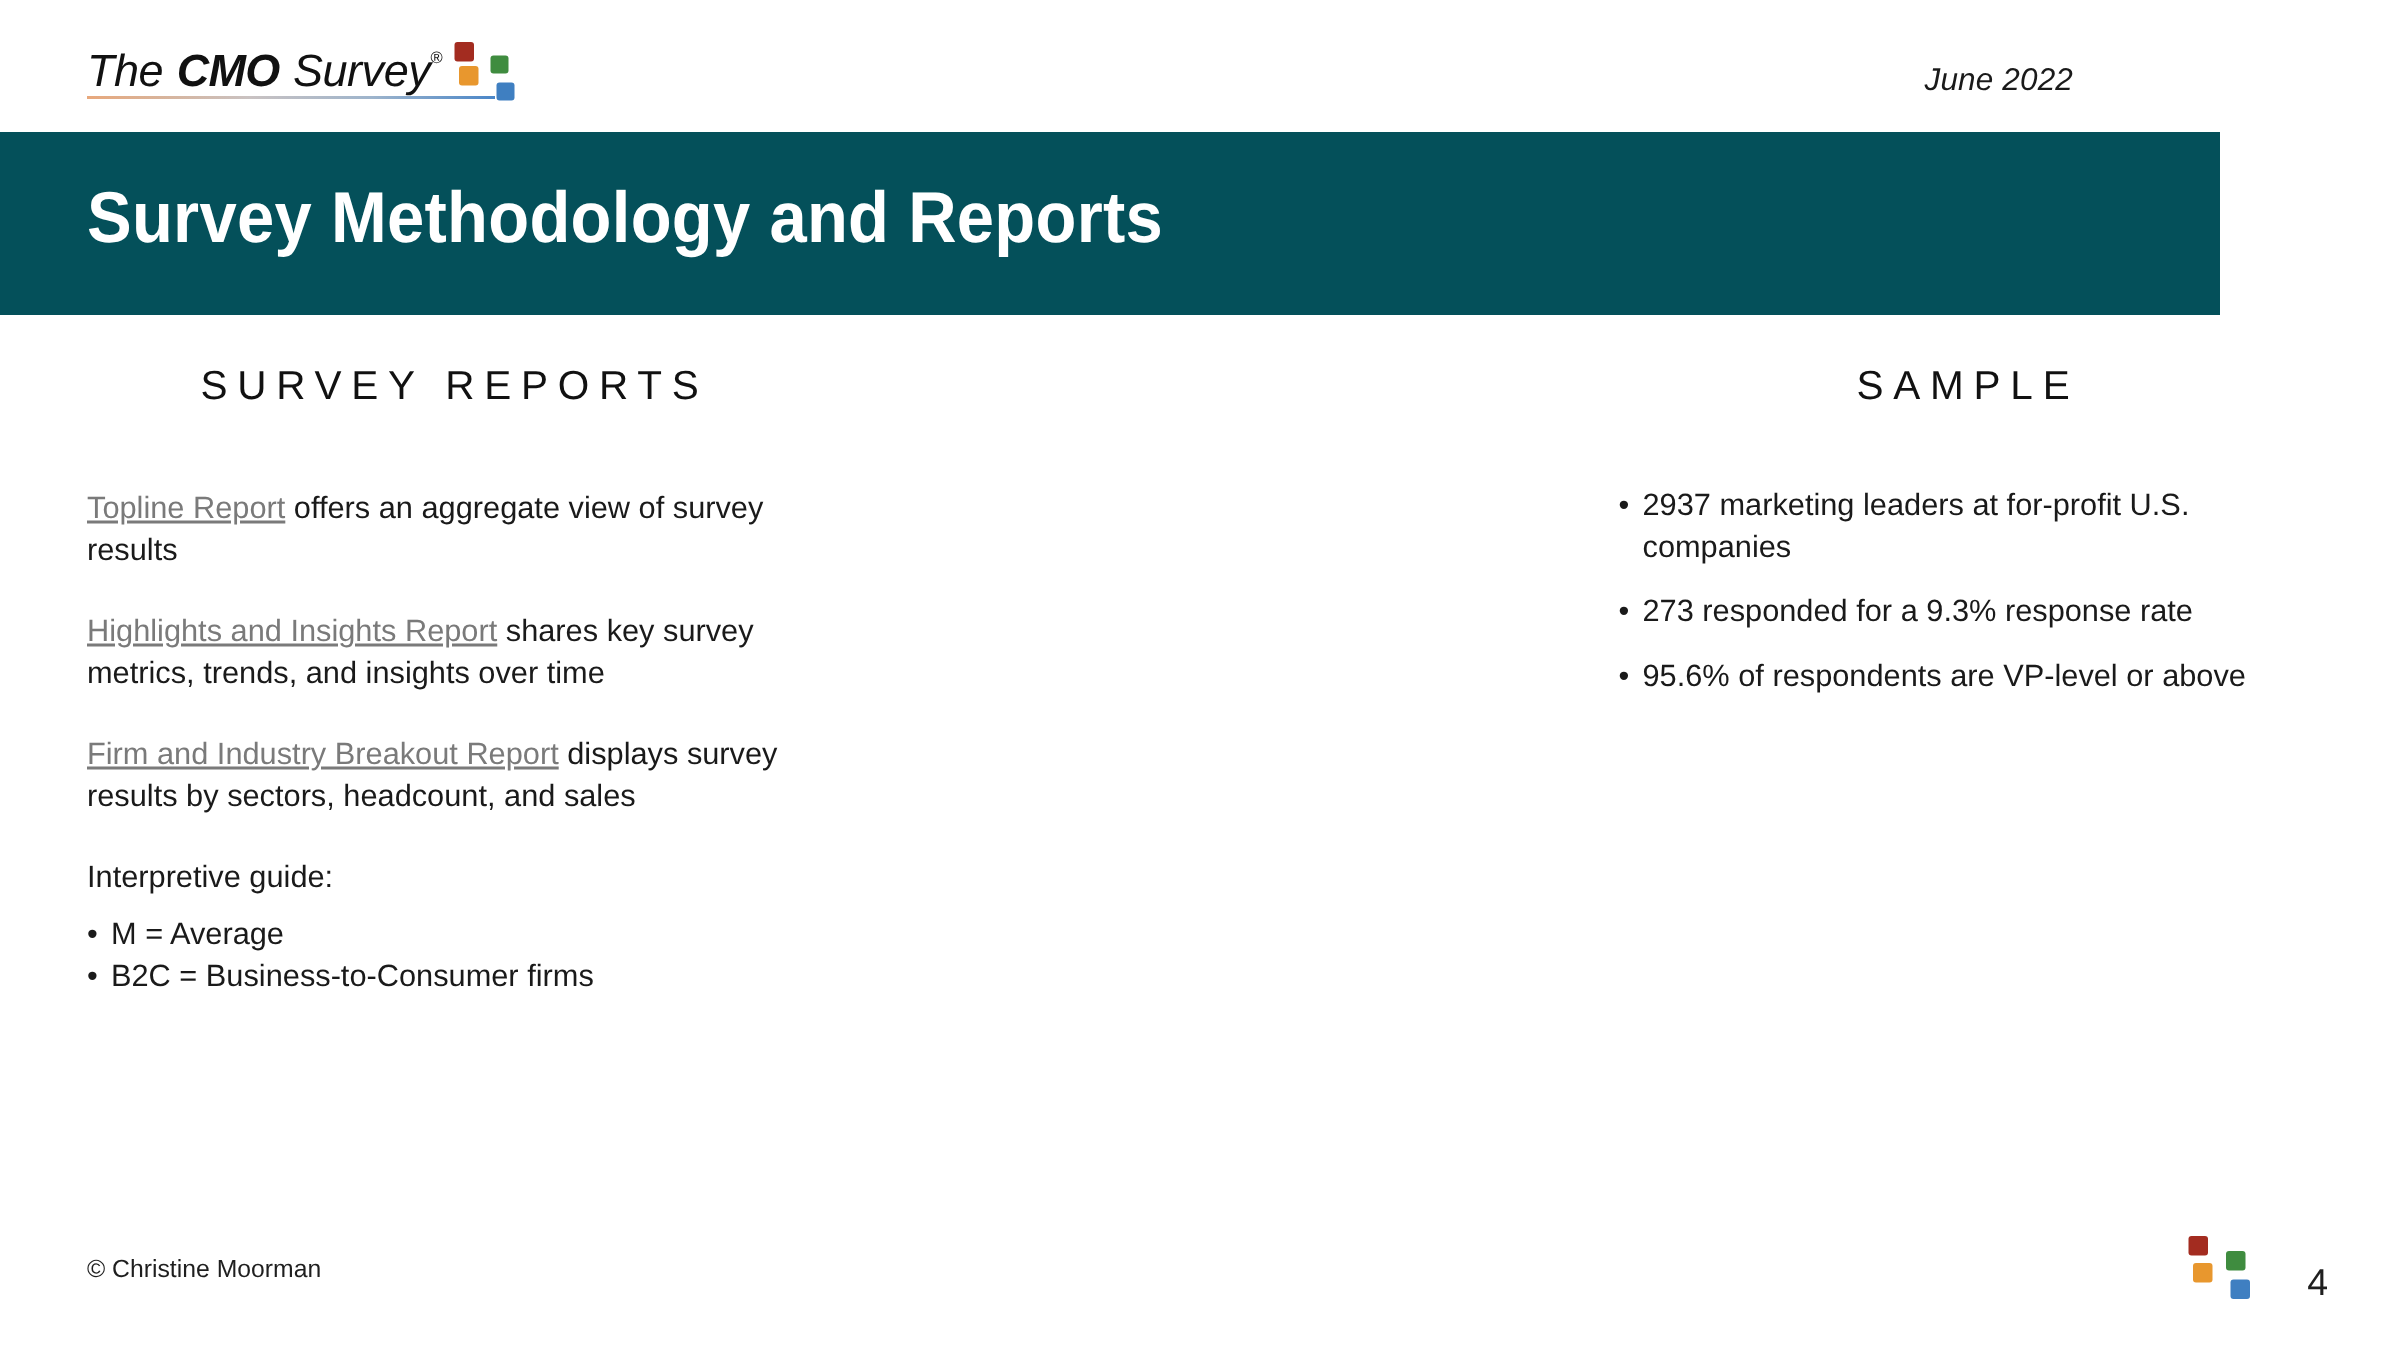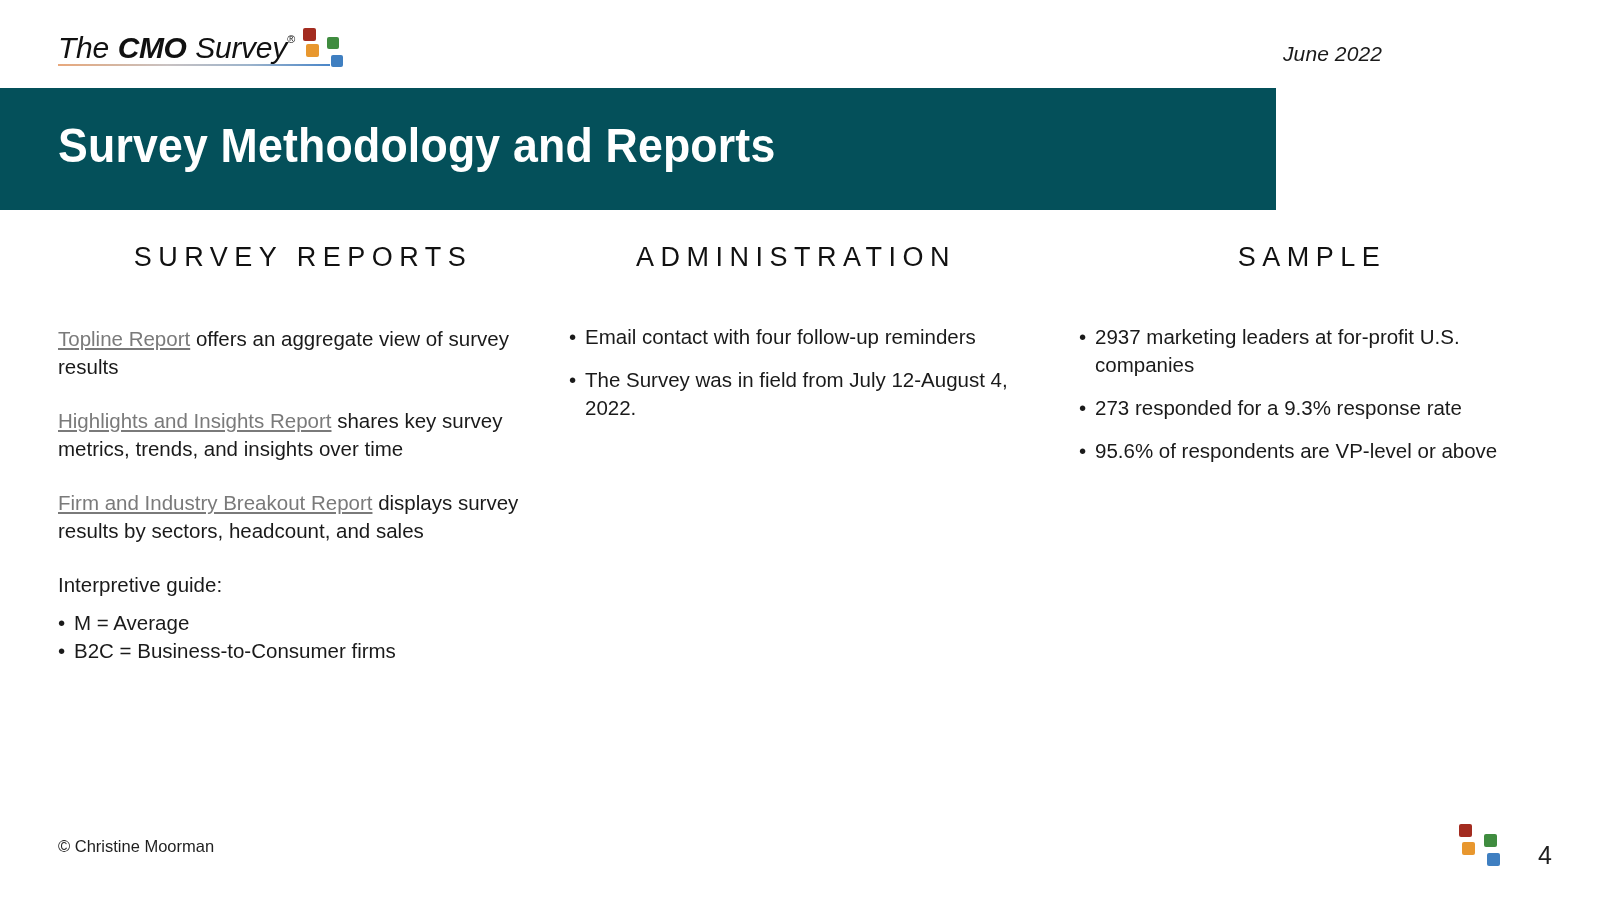--- a/index.html
+++ b/index.html
@@ -77,21 +77,21 @@
     font-size: 21px;
     font-weight: 400;
     color: #1a1a1a;
     letter-spacing: 0.1px;
   }
 
   
   .banner {
     position: absolute;
     top: 88px; left: 0;
-    width: 1276px;
+    width: 1480px;
     height: 122px;
     background: #04505a;
   }
   .banner-title {
     position: absolute;
     left: 58px;
     top: 30px;
     font-family: "Liberation Sans Narrow", "Liberation Sans", sans-serif;
     font-size: 48px;
     font-weight: bold;
@@ -262,29 +262,20 @@
 
       <div class="guide-label">Interpretive guide:</div>
 
       <ul class="tight">
         <li>M = Average</li>
         <li>B2C = Business-to-Consumer firms</li>
       </ul>
     </div>
   </div>
 
-  <div class="col col-2">
-    <div class="col-head">ADMINISTRATION</div>
-    <div class="col-body">
-      <ul class="bul">
-        <li>Email contact with four follow-up reminders</li>
-        <li>The Survey was in field from July 12-August 4, 2022.</li>
-      </ul>
-    </div>
-  </div>
 
   <div class="col col-3">
     <div class="col-head">SAMPLE</div>
     <div class="col-body">
       <ul class="bul">
         <li>2937 marketing leaders at for-profit U.S. companies</li>
         <li>273 responded for a 9.3% response rate</li>
         <li>95.6% of respondents are VP-level or above</li>
       </ul>
     </div>

